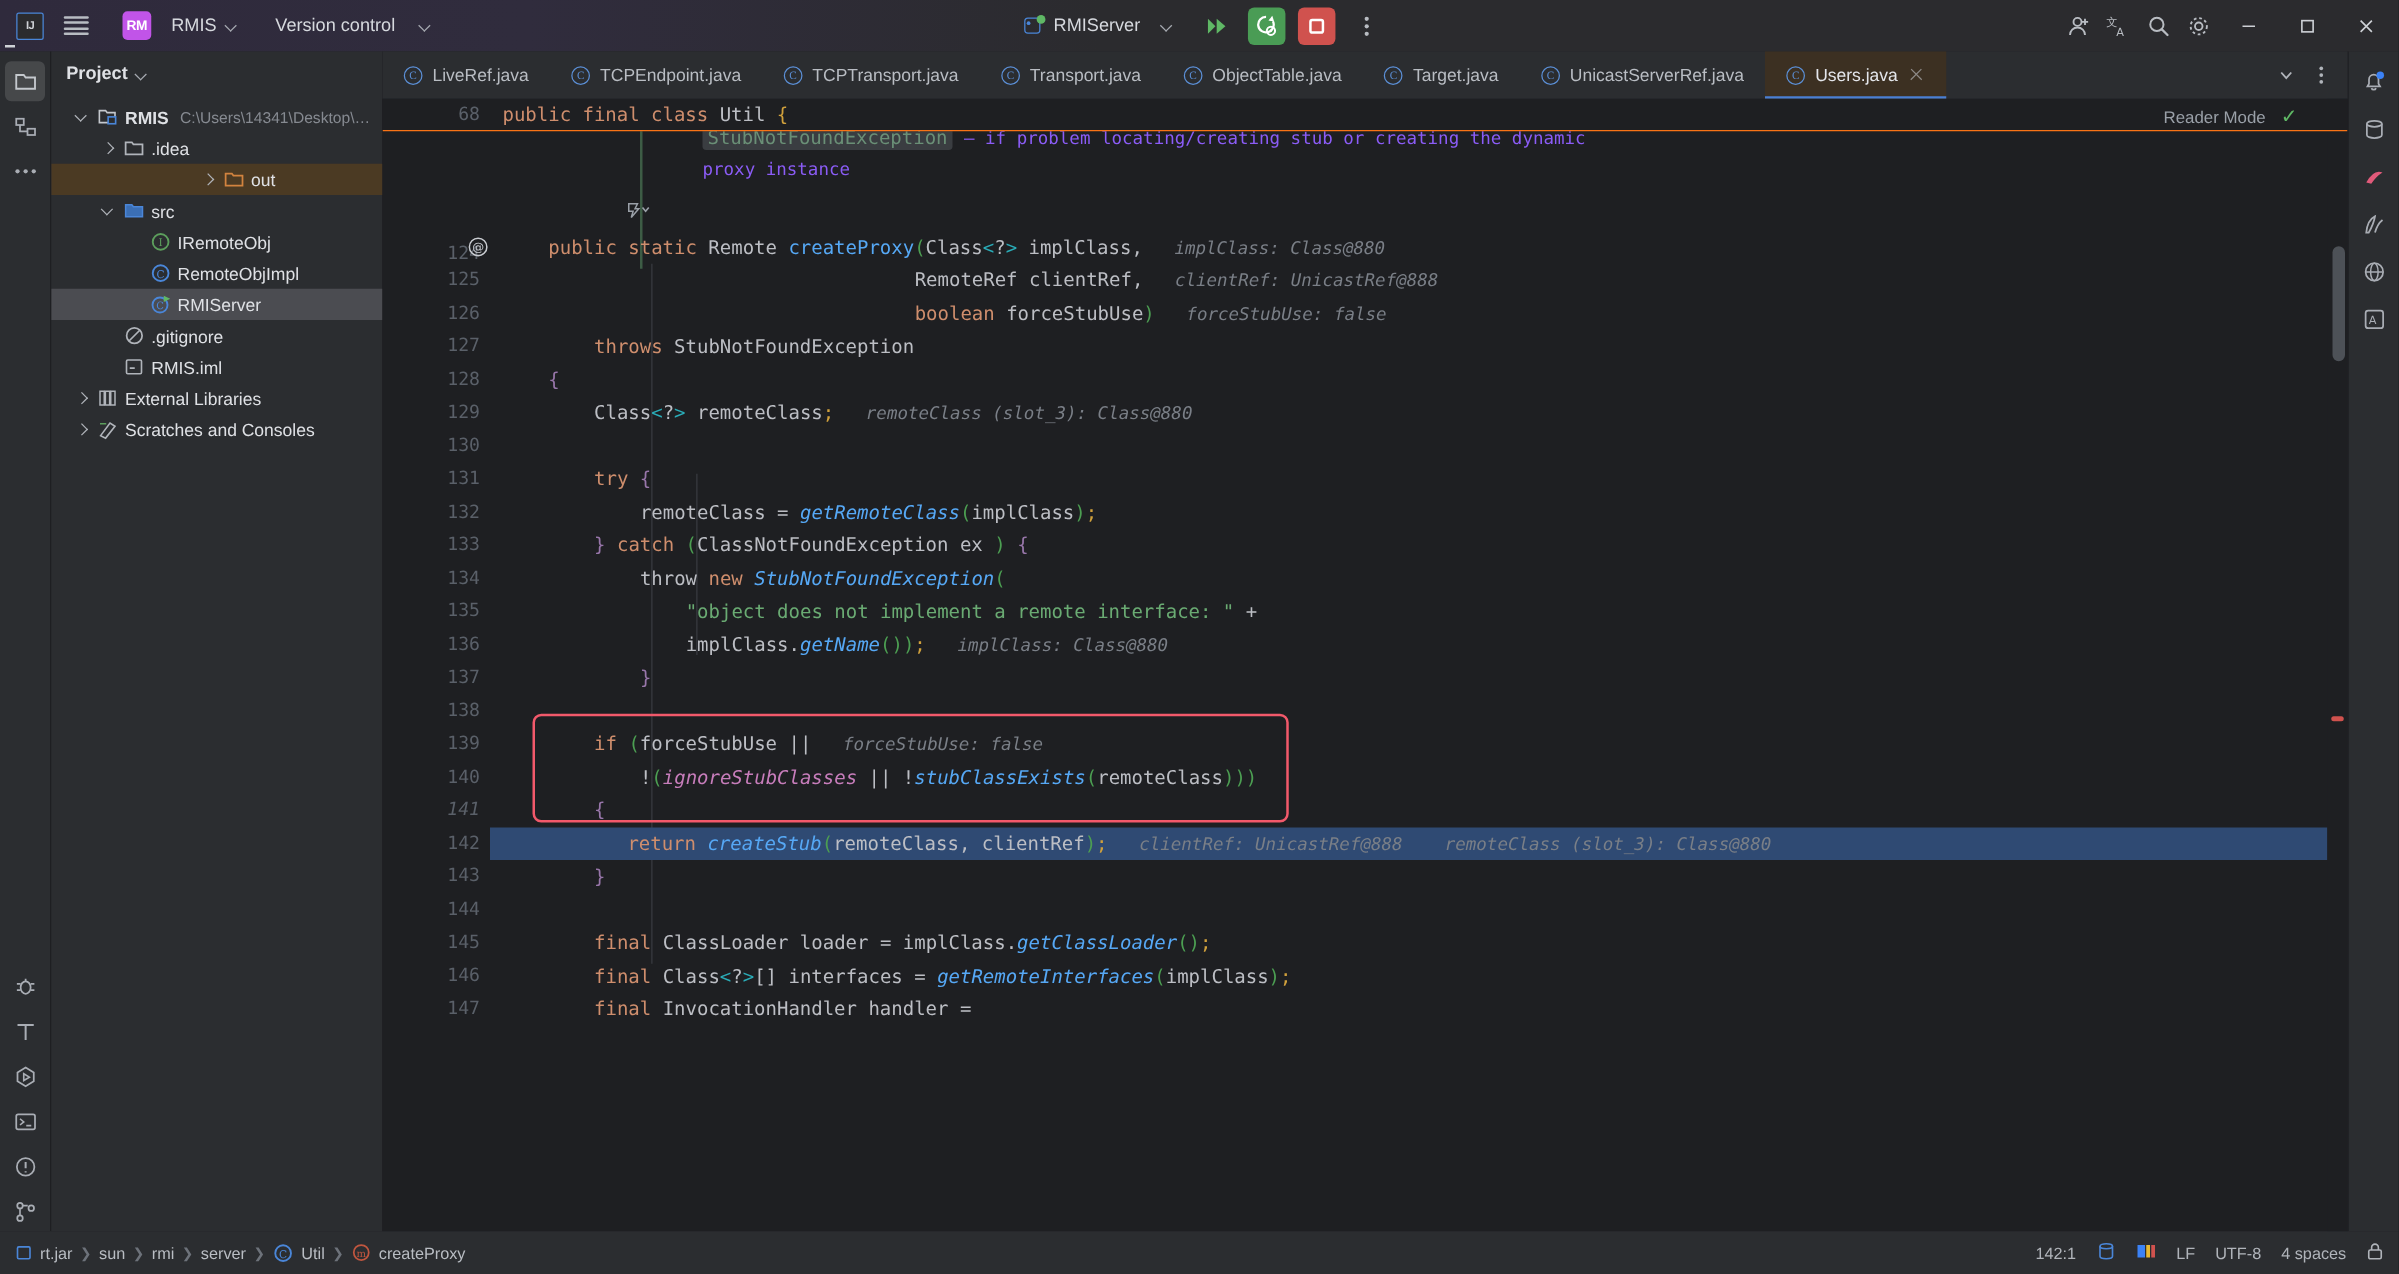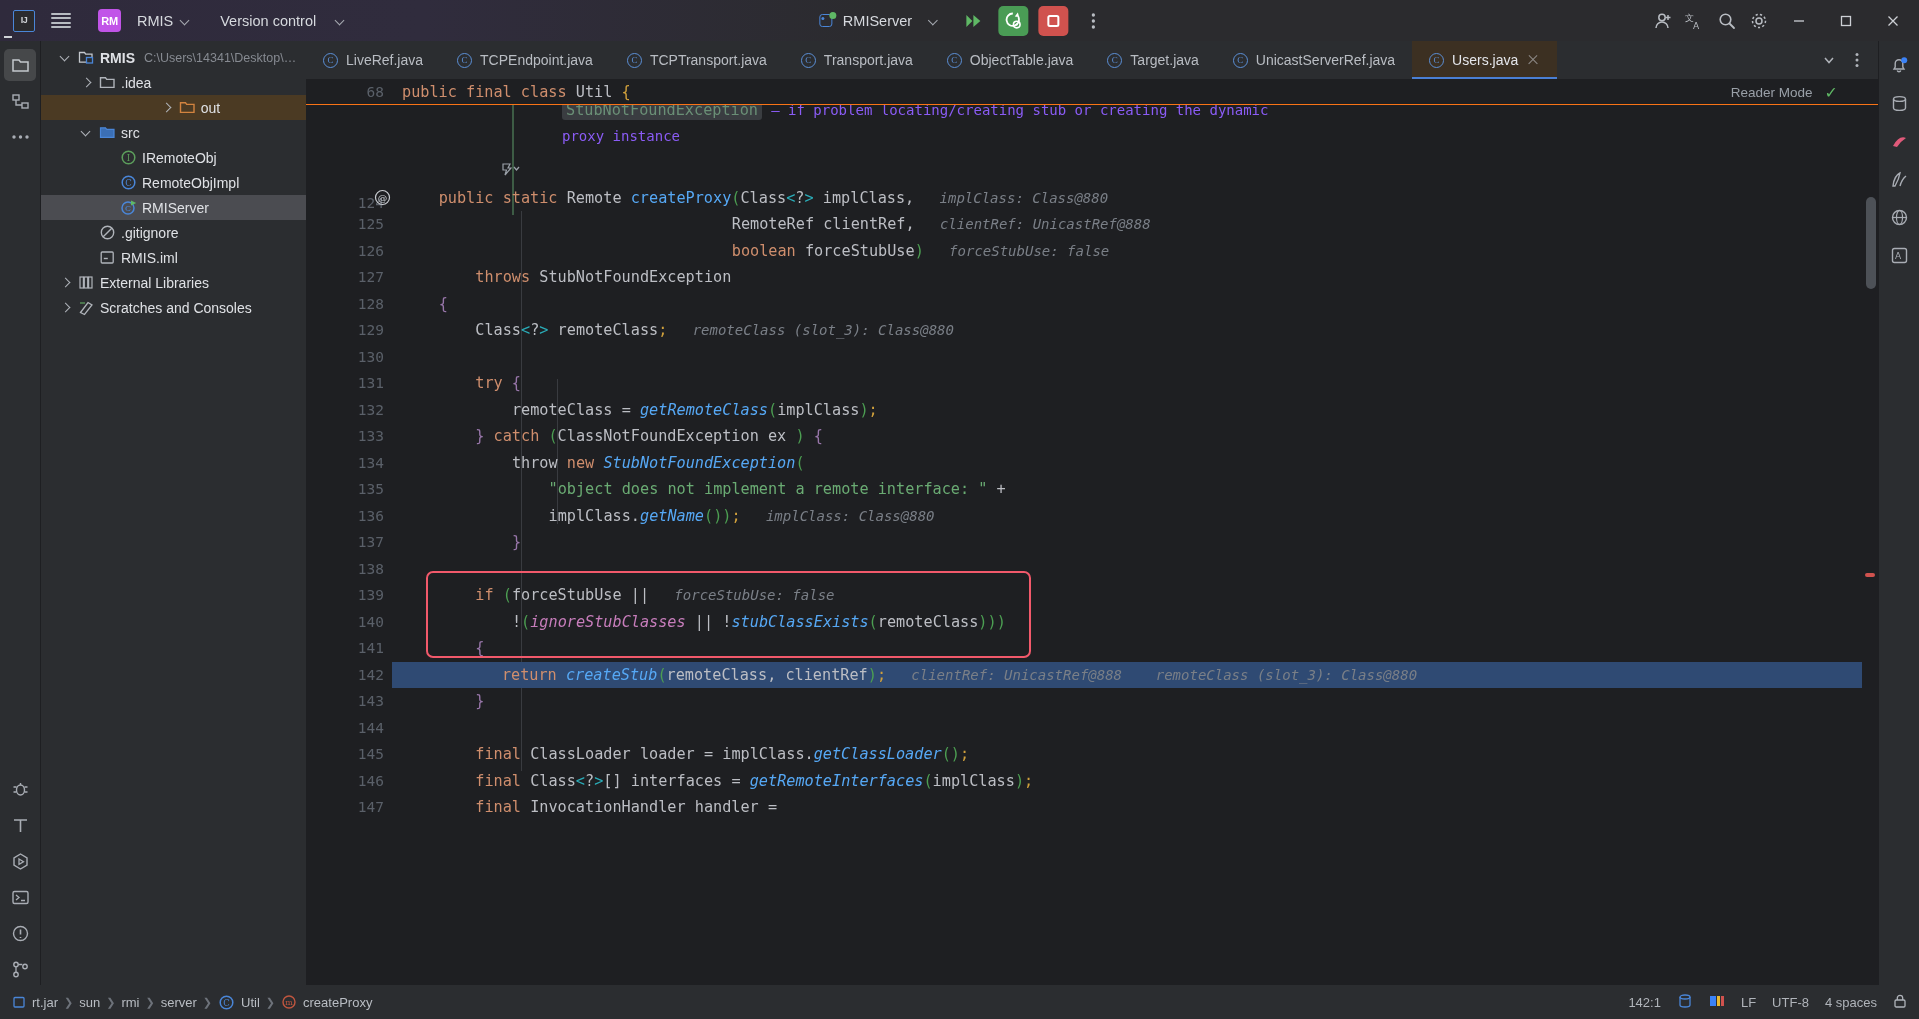--- a/index.html
+++ b/index.html
@@ -382,20 +382,24 @@
         <svg width="19" height="19" viewBox="0 0 19 19">
             <circle cx="5" cy="4.5" r="2.2" fill="none" stroke="#a9adb4" stroke-width="1.4"></circle>
             <circle cx="5" cy="14.5" r="2.2" fill="none" stroke="#a9adb4" stroke-width="1.4"></circle>
             <circle cx="14" cy="6.5" r="2.2" fill="none" stroke="#a9adb4" stroke-width="1.4"></circle>
             <path d="M5 6.7 v5.6 M7.2 4.5 h4" stroke="#a9adb4" stroke-width="1.3"></path>
           </svg>
       </div>
     </div>
 
     <div class="project">
+      <div class="proj-header">
+        <span class="ttl">Project</span>
+        <span class="chev"></span>
+      </div>
       <div class="tree" id="tree">
           <div class="trow" style="padding-left: 18px;">
             <span class="arrow d"></span>
             <span class="ico">
               <svg width="17" height="17" viewBox="0 0 17 17">
                 <path d="M1.5 3.5 h5 l1.2 1.6 H14 v8 H1.5 Z" fill="none" stroke="#c4c8cd" stroke-width="1.3"></path>
                 <rect x="8.5" y="8.5" width="6" height="5.5" fill="#2b2d30" stroke="#4a86d8" stroke-width="1.3"></rect>
               </svg>
             </span>
             <span class="lbl b">RMIS</span>
@@ -619,21 +623,21 @@
             </div>
             <div class="gline" style="position: absolute; top: 476.5px; left: 0px; right: 0px;">
               <span>138</span>
             </div>
             <div class="gline" style="position: absolute; top: 503px; left: 0px; right: 0px;">
               <span>139</span>
             </div>
             <div class="gline" style="position: absolute; top: 529.5px; left: 0px; right: 0px;">
               <span>140</span>
             </div>
-            <div class="gline" style="position: absolute; top: 556px; left: 0px; right: 0px;">
+            <div class="gline" style="position: absolute; top: 556px; left: 0px; right: 0px; font-style: italic;">
               <span>141</span>
             </div>
             <div class="gline" style="position: absolute; top: 582.5px; left: 0px; right: 0px;">
               <span>142</span>
             </div>
             <div class="gline" style="position: absolute; top: 609px; left: 0px; right: 0px;">
               <span>143</span>
             </div>
             <div class="gline" style="position: absolute; top: 635.5px; left: 0px; right: 0px;">
               <span>144</span>

